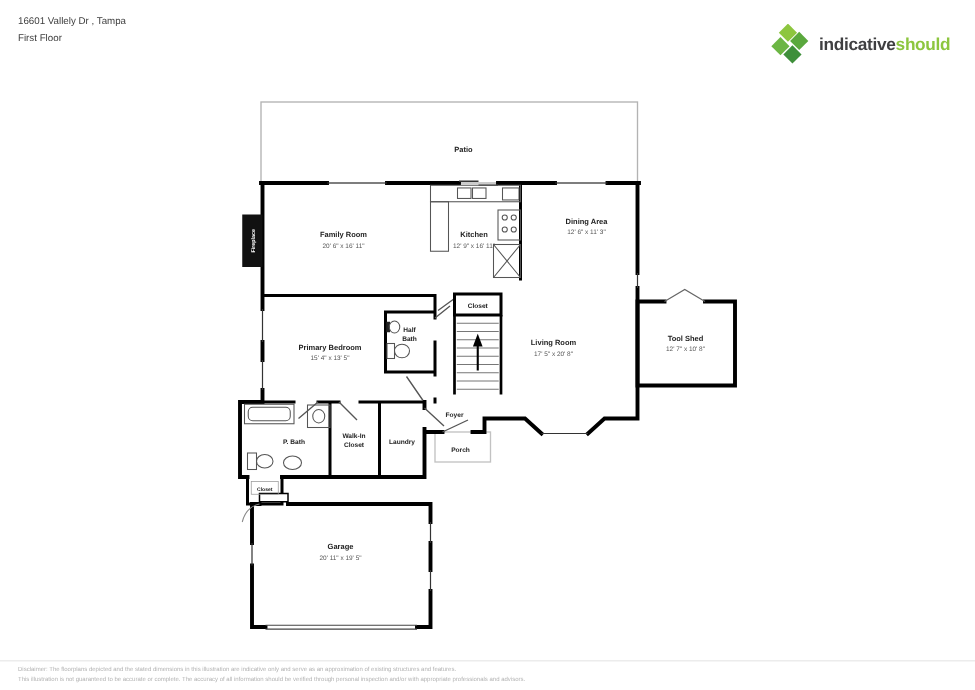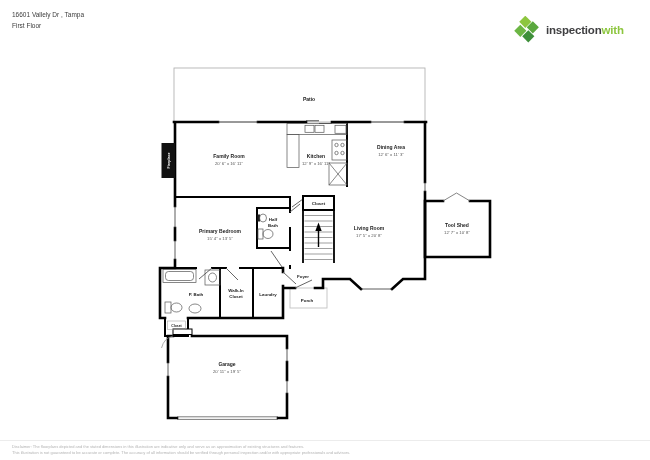--- a/index.html
+++ b/index.html
@@ -33,21 +33,21 @@
     <div class="line2">First Floor</div>
   </div>
 
   <div id="logo">
     <svg width="27" height="27" viewBox="0 0 27 27">
       <rect x="7" y="1.5" width="8.6" height="8.6" transform="rotate(45 11.3 5.8)" fill="#8dc63f"></rect>
       <rect x="14.5" y="7" width="8.6" height="8.6" transform="rotate(45 18.8 11.3)" fill="#5aa83d"></rect>
       <rect x="2" y="10.5" width="8.6" height="8.6" transform="rotate(45 6.3 14.8)" fill="#6cb644"></rect>
       <rect x="10" y="16" width="8.6" height="8.6" transform="rotate(45 14.3 20.3)" fill="#3e8f3a"></rect>
     </svg>
-    <div class="brand"><span class="inv">inspection</span><span class="hom">with</span></div>
+    <div class="brand"><span class="inv">indicative</span><span class="hom">should</span></div>
   </div>
 
   <svg id="plan" width="650" height="460" viewBox="0 0 650 460">
 
     <rect x="174" y="68" width="251" height="54" fill="none" stroke="#b3b3b3" stroke-width="0.9"></rect>
 
     <rect x="290" y="288" width="37" height="20" fill="none" stroke="#c2c2c2" stroke-width="0.9"></rect>
 
     <path fill="none" stroke="#000" stroke-width="2.6" stroke-linecap="square" d="
           M174,122 H218 M258,122 H306 M332,122 H370 M405,122 H426

